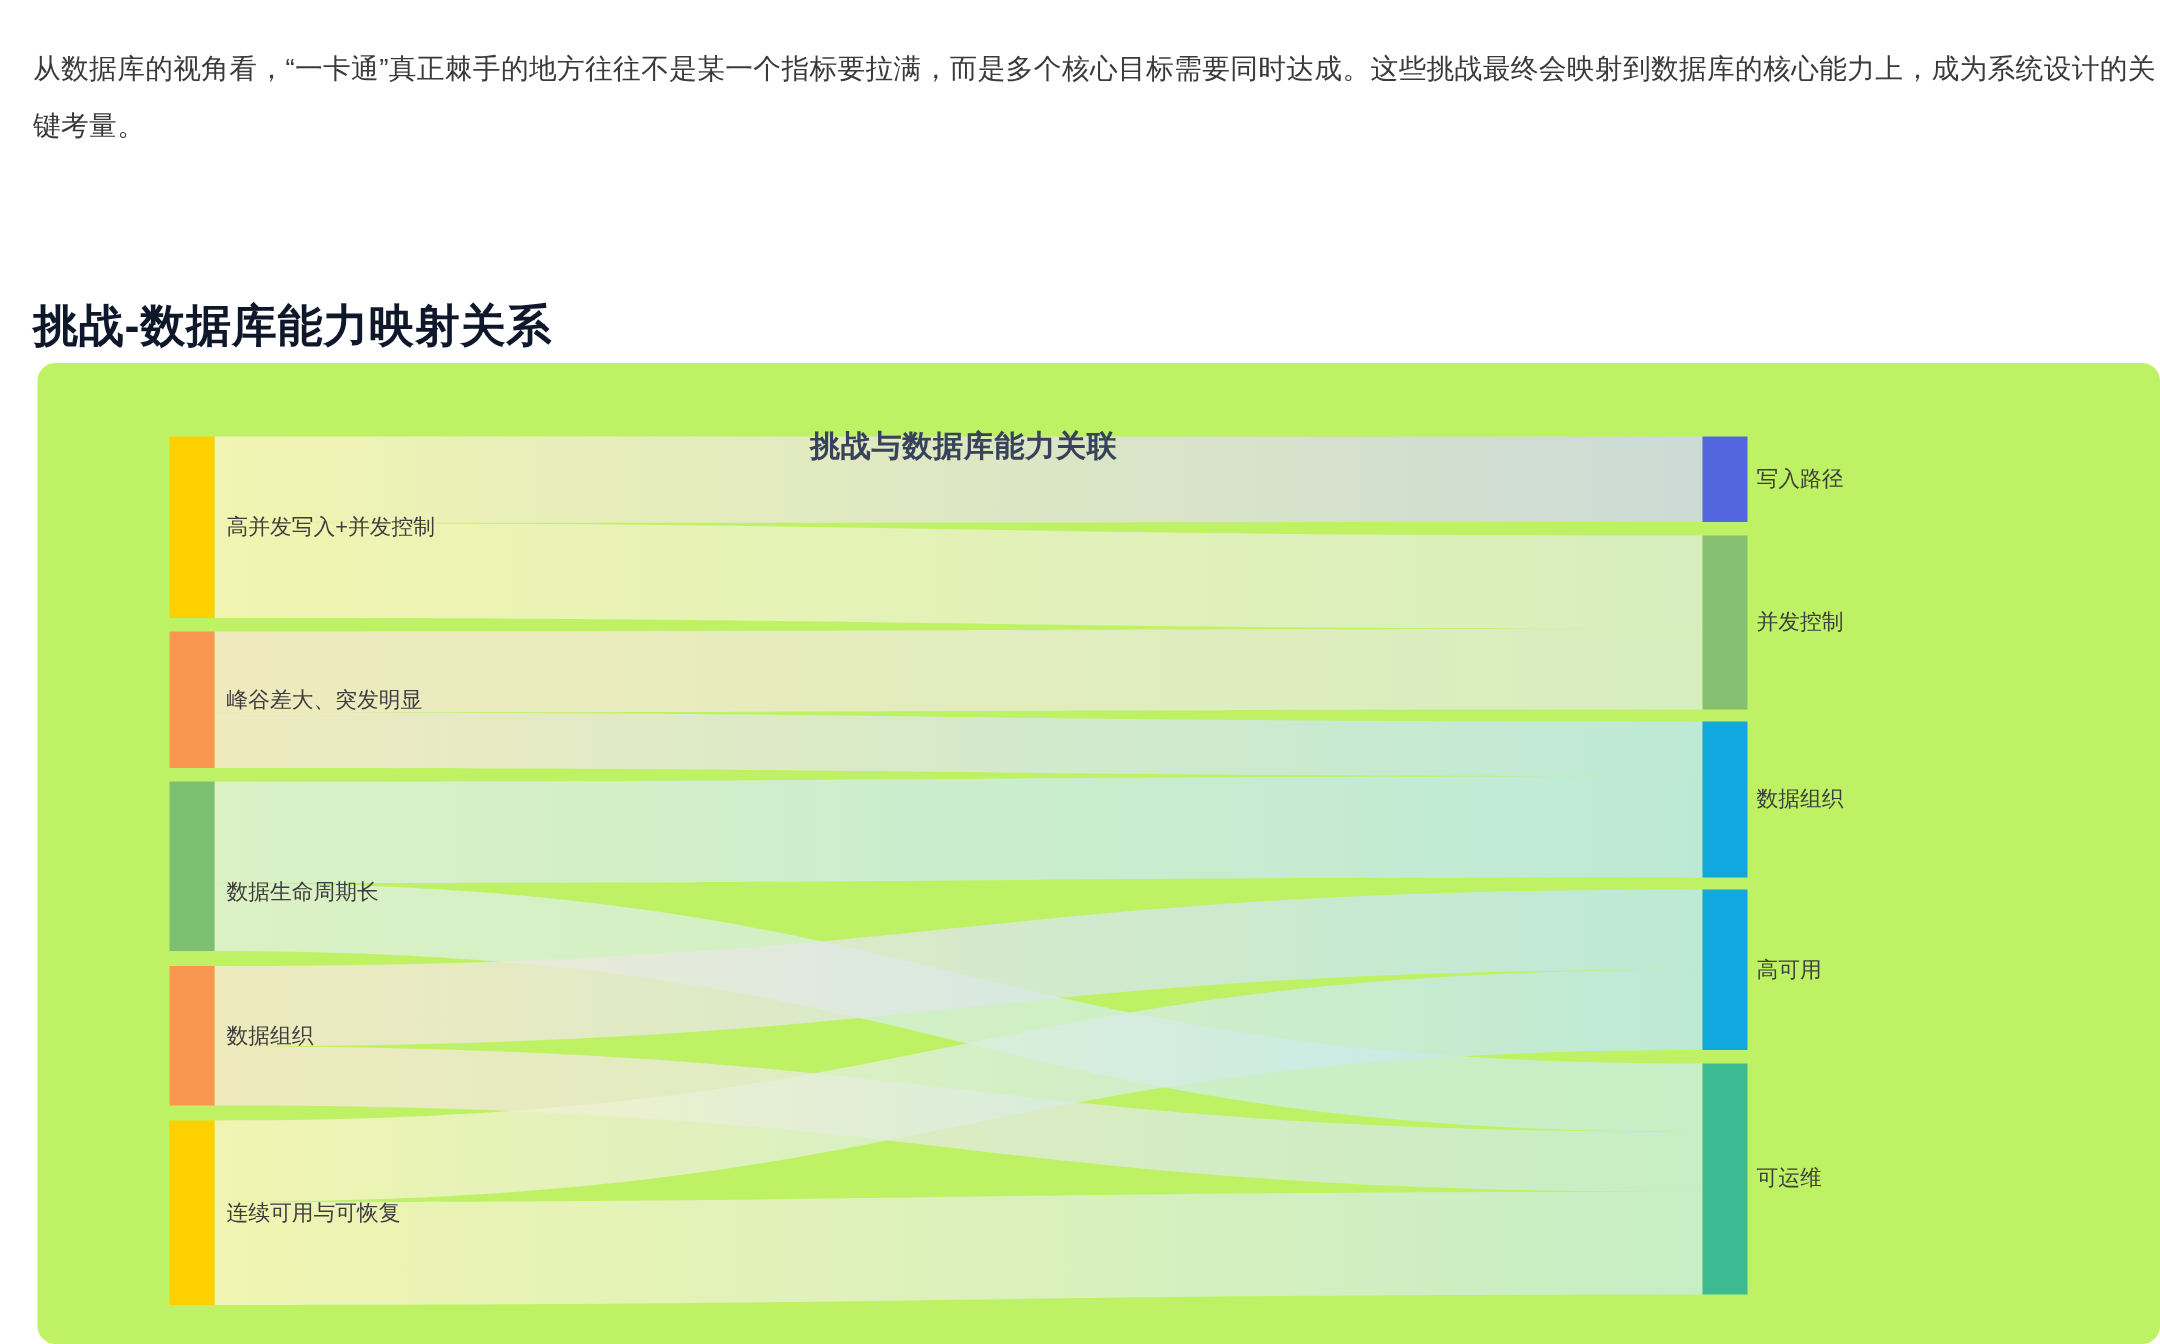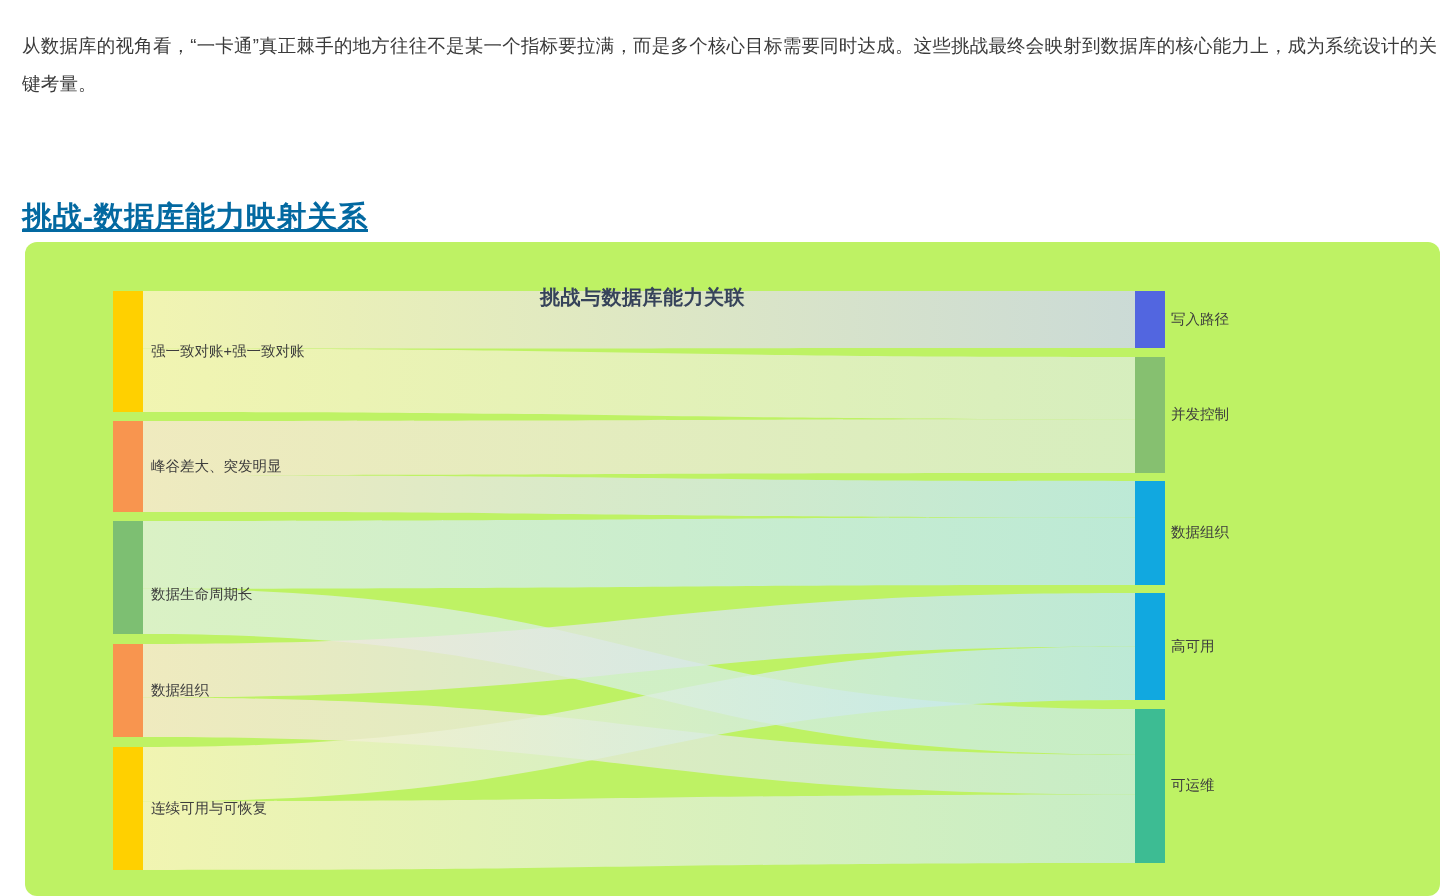--- a/index.html
+++ b/index.html
@@ -23,23 +23,22 @@
     letter-spacing: 0.2px;
     white-space: pre-wrap;
   }
 
   
   .section-heading {
     position: absolute;
     left: 22px; top: 172px;
     font-size: 30px;
     font-weight: bold;
-    color: #0369a1;
+    color: #0f172a;
     letter-spacing: 0.5px;
-    text-decoration: underline;
   }
 
   
   .chart-card {
     position: absolute;
     left: 25px; top: 242px;
     width: 1415px; height: 654px;
     background: #bef264;
     border-radius: 12px;
     overflow: hidden;
@@ -170,21 +169,21 @@
             <rect x="88" y="505" width="30" height="123" fill="#ffd000"></rect>
             <rect x="1110" y="49" width="30" height="57" fill="#5266e0"></rect>
             <rect x="1110" y="115" width="30" height="116" fill="#86c070"></rect>
             <rect x="1110" y="239" width="30" height="104" fill="#11a8e0"></rect>
             <rect x="1110" y="351" width="30" height="107" fill="#11a8e0"></rect>
             <rect x="1110" y="467" width="30" height="154" fill="#3dbc93"></rect>
           </g>
       </svg>
 
       <div id="labels-layer">
-          <div class="node-label left" style="top: 99.5px; left: 126px;">强一致对账+强一致对账</div>
+          <div class="node-label left" style="top: 99.5px; left: 126px;">高并发写入+并发控制</div>
           <div class="node-label left" style="top: 214.5px; left: 126px;">峰谷差大、突发明显</div>
           <div class="node-label left" style="top: 343px; left: 126px;">数据生命周期长</div>
           <div class="node-label left" style="top: 438.5px; left: 126px;">数据组织</div>
           <div class="node-label left" style="top: 556.5px; left: 126px;">连续可用与可恢复</div>
           <div class="node-label right" style="top: 67.5px; left: 1146px;">写入路径</div>
           <div class="node-label right" style="top: 163px; left: 1146px;">并发控制</div>
           <div class="node-label right" style="top: 281px; left: 1146px;">数据组织</div>
           <div class="node-label right" style="top: 394.5px; left: 1146px;">高可用</div>
           <div class="node-label right" style="top: 534px; left: 1146px;">可运维</div>
         </div>

